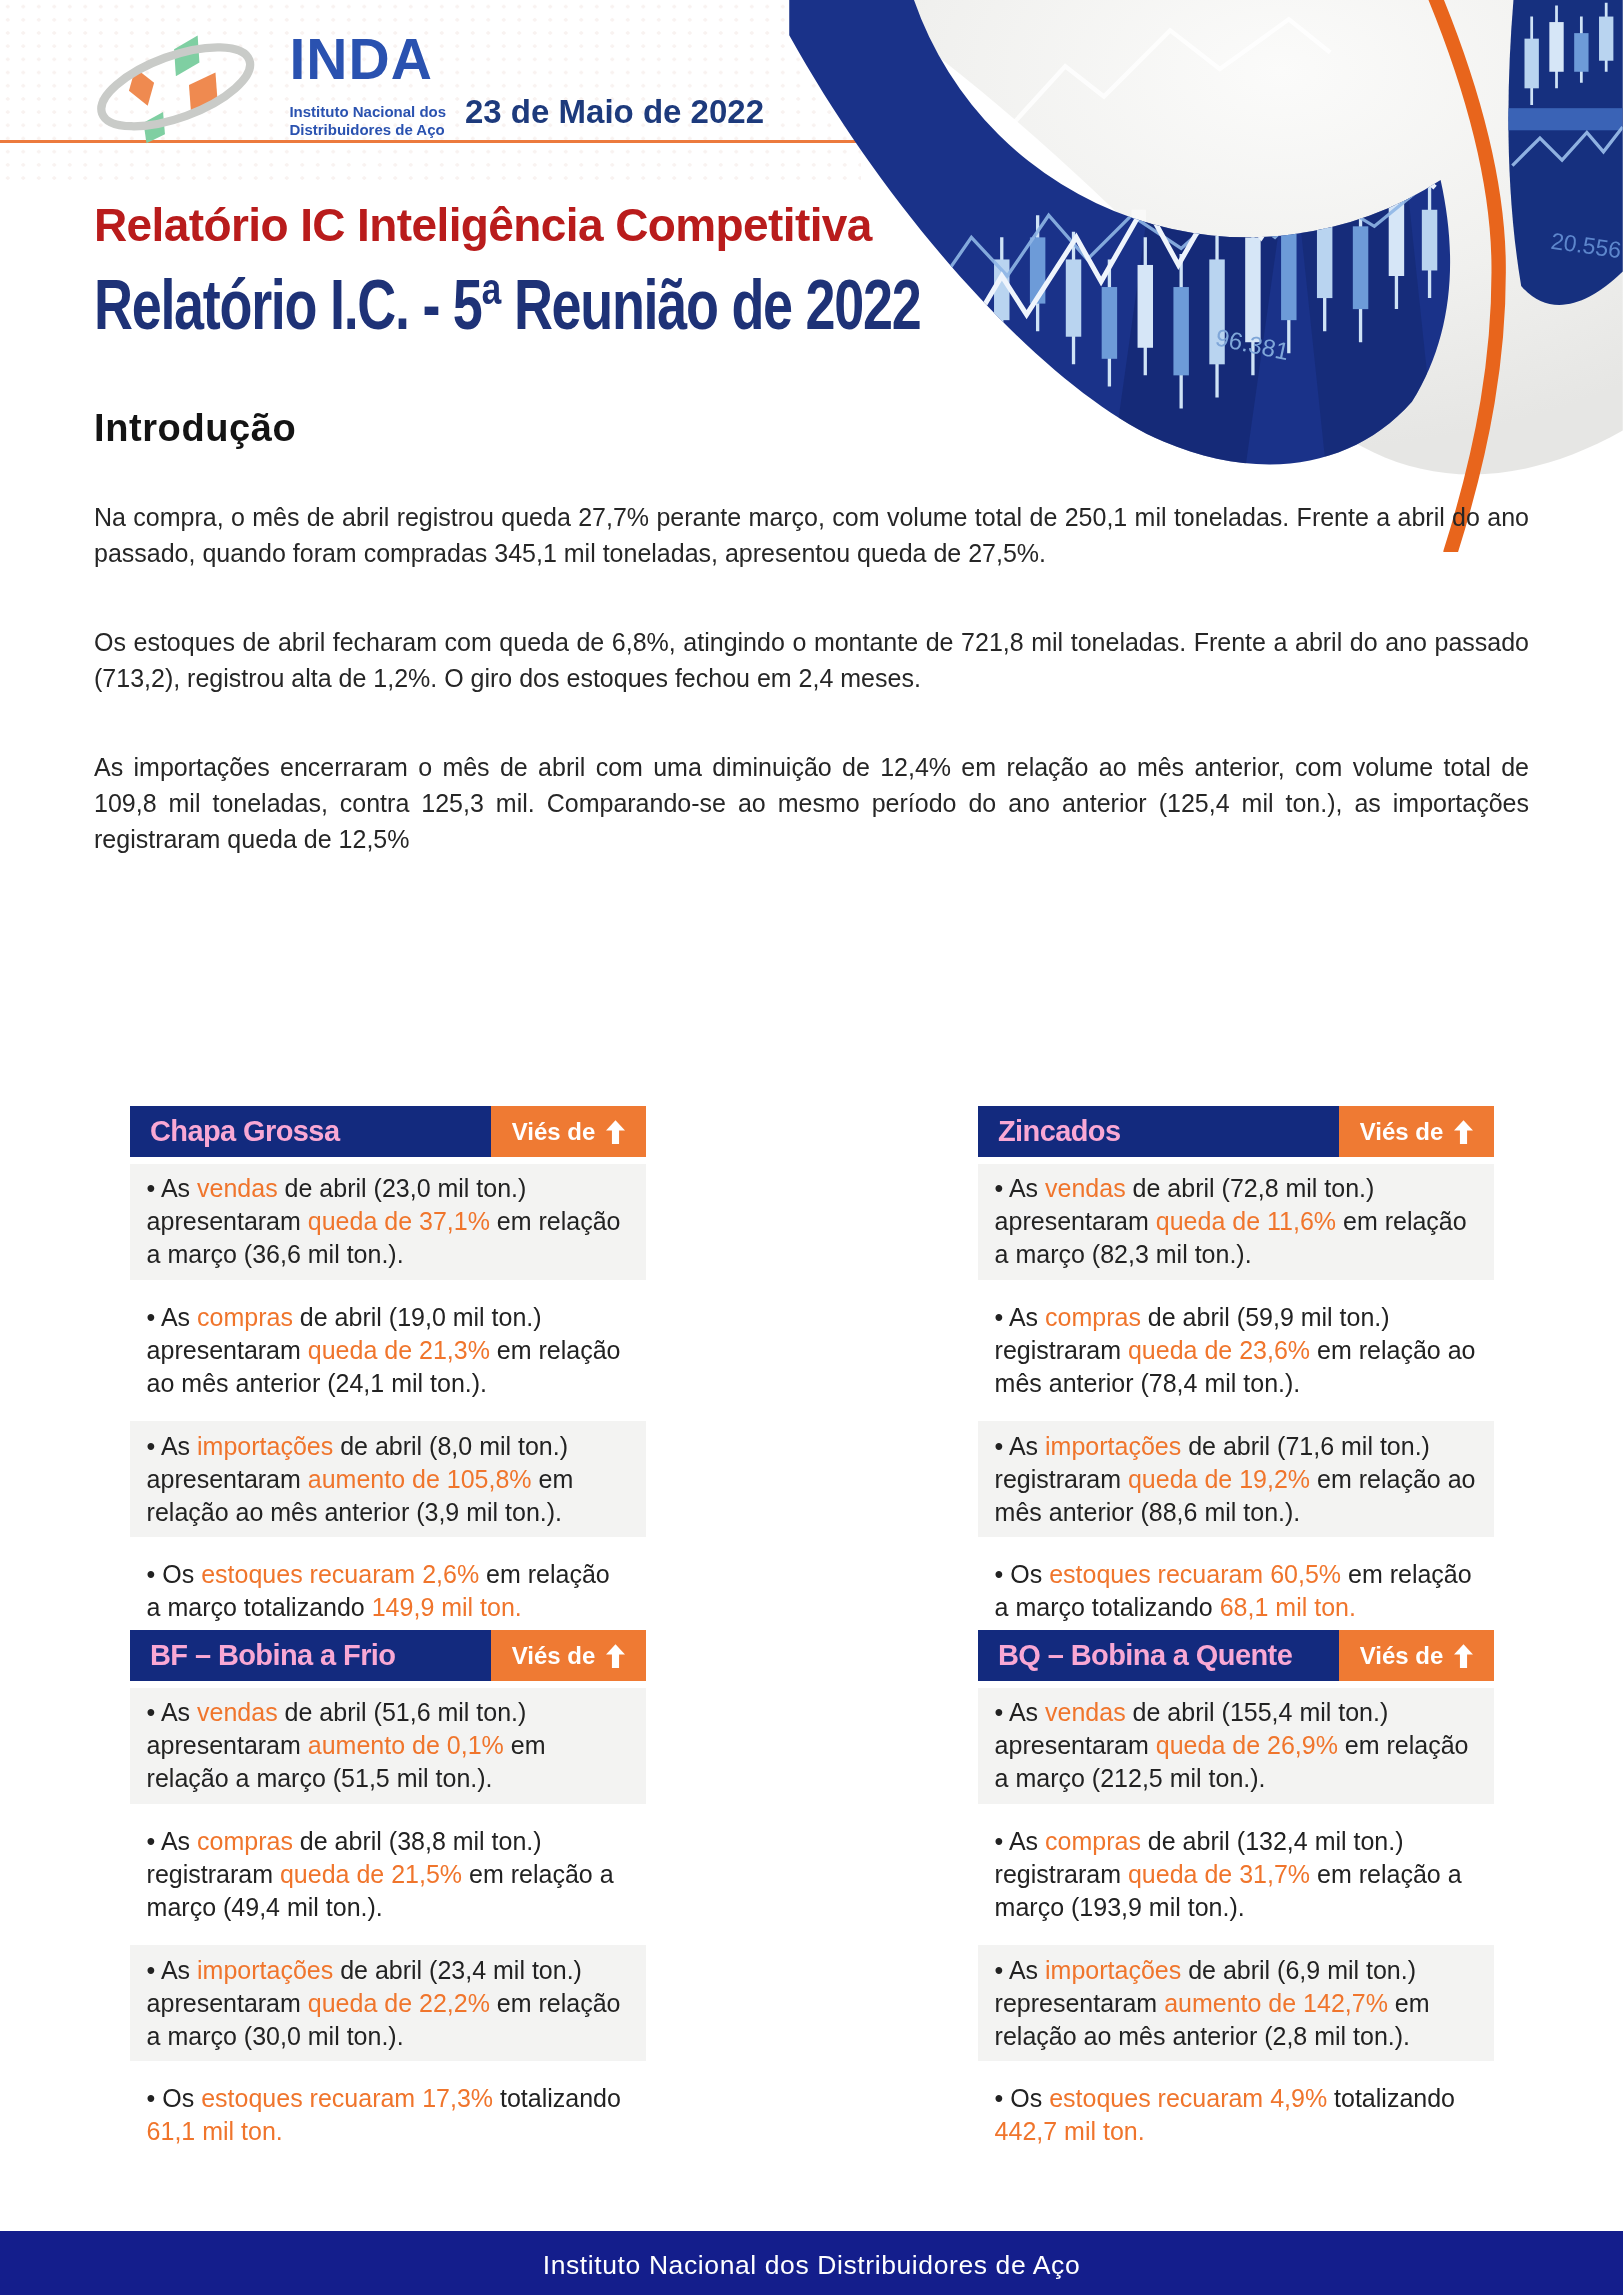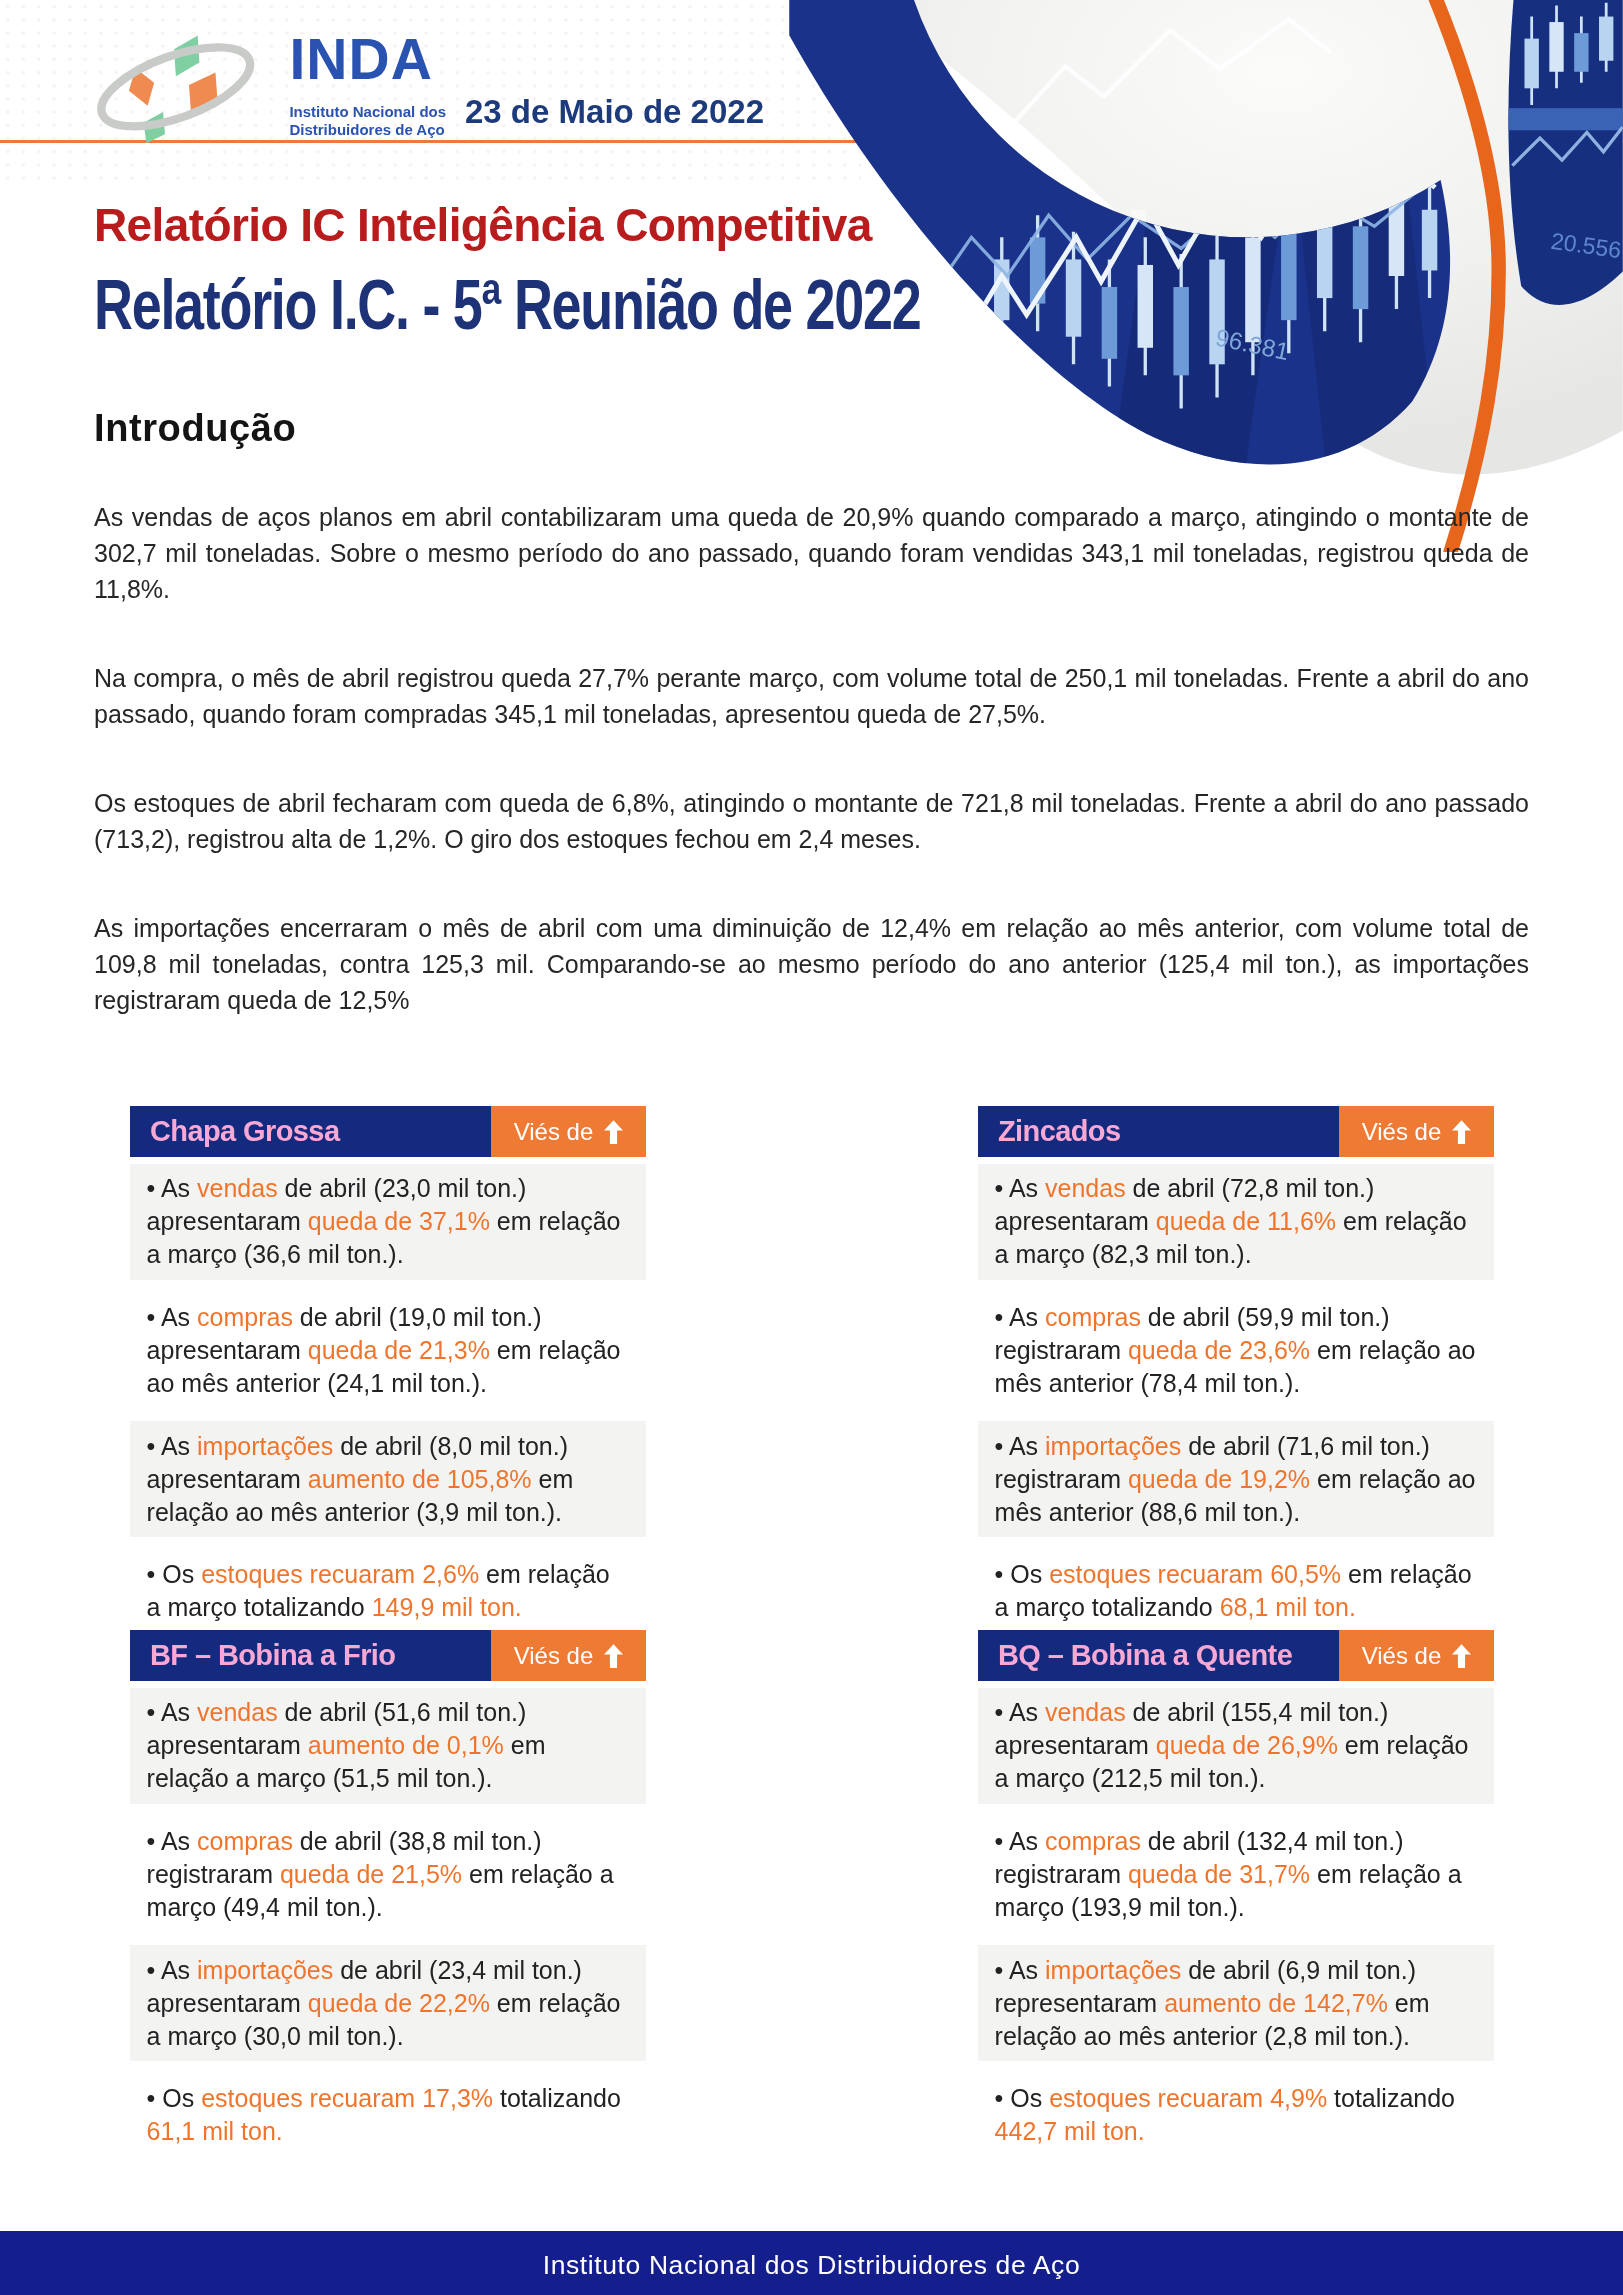--- a/index.html
+++ b/index.html
@@ -36,21 +36,21 @@
 
   
   .cards-row { position:absolute; left:130px; display:grid; grid-template-columns:516px 516px; column-gap:332px; z-index:4; }
   .row1 { top:1106px; }
   .row2 { top:1630px; }
   .card { width:516px; }
   .card-header { display:flex; height:51px; }
   .card-title-bar { flex:1; background:#132a7e; color:#f9a8d4; display:flex; align-items:center; padding-left:20px;
                     font-size:29px; font-weight:bold; letter-spacing:-0.6px; }
   .card-tag { width:155px; background:#ef7a33; color:#ffffff; display:flex; align-items:center; justify-content:center;
-              gap:11px; font-size:24px; font-weight:normal; }
+              gap:11px; font-size:24px; font-weight:bold; }
   .card-tag svg { display:block; }
   .card-body { display:flex; flex-direction:column; gap:12px; padding-top:6.6px; }
   .bullet { font-size:25px; line-height:33px; color:#222222; padding:8.8px 16.6px; }
   .bullet.gray { background:#f3f3f2; }
   .hl { color:#f0752c; font-weight:normal; }
 
   
   .footer { position:absolute; left:0; top:2231px; width:1623px; height:68px; background:#141e8c;
             display:flex; align-items:center; justify-content:center; z-index:5; }
   .footer span { color:#ffffff; font-size:26.5px; letter-spacing:0.6px; }
@@ -173,21 +173,20 @@
   <div class="rule"></div>
 
   <div class="titles">
     <div class="title-sub">Relatório IC Inteligência Competitiva</div>
     <div class="title-main">Relatório I.C. - 5ª Reunião de 2022</div>
   </div>
 
   <div class="intro">
     <h3>Introdução</h3>
     <div id="intro-paragraphs">
-        <p>As vendas de aços planos em abril contabilizaram uma queda de 20,9% quando comparado a março, atingindo o montante de 302,7 mil toneladas. Sobre o mesmo período do ano passado, quando foram vendidas 343,1 mil toneladas, registrou queda de 11,8%.</p>
         <p>Na compra, o mês de abril registrou queda 27,7% perante março, com volume total de 250,1 mil toneladas. Frente a abril do ano passado, quando foram compradas 345,1 mil toneladas, apresentou queda de 27,5%.</p>
         <p>Os estoques de abril fecharam com queda de 6,8%, atingindo o montante de 721,8 mil toneladas. Frente a abril do ano passado (713,2), registrou alta de 1,2%. O giro dos estoques fechou em 2,4 meses.</p>
         <p>As importações encerraram o mês de abril com uma diminuição de 12,4% em relação ao mês anterior, com volume total de 109,8 mil toneladas, contra 125,3 mil. Comparando-se ao mesmo período do ano anterior (125,4 mil ton.), as importações registraram queda de 12,5%</p>
       </div>
   </div>
 
   <div class="cards-row row1" id="cards-row-1">
     <div class="card">
       <div class="card-header">
         <div class="card-title-bar">Chapa Grossa</div>

